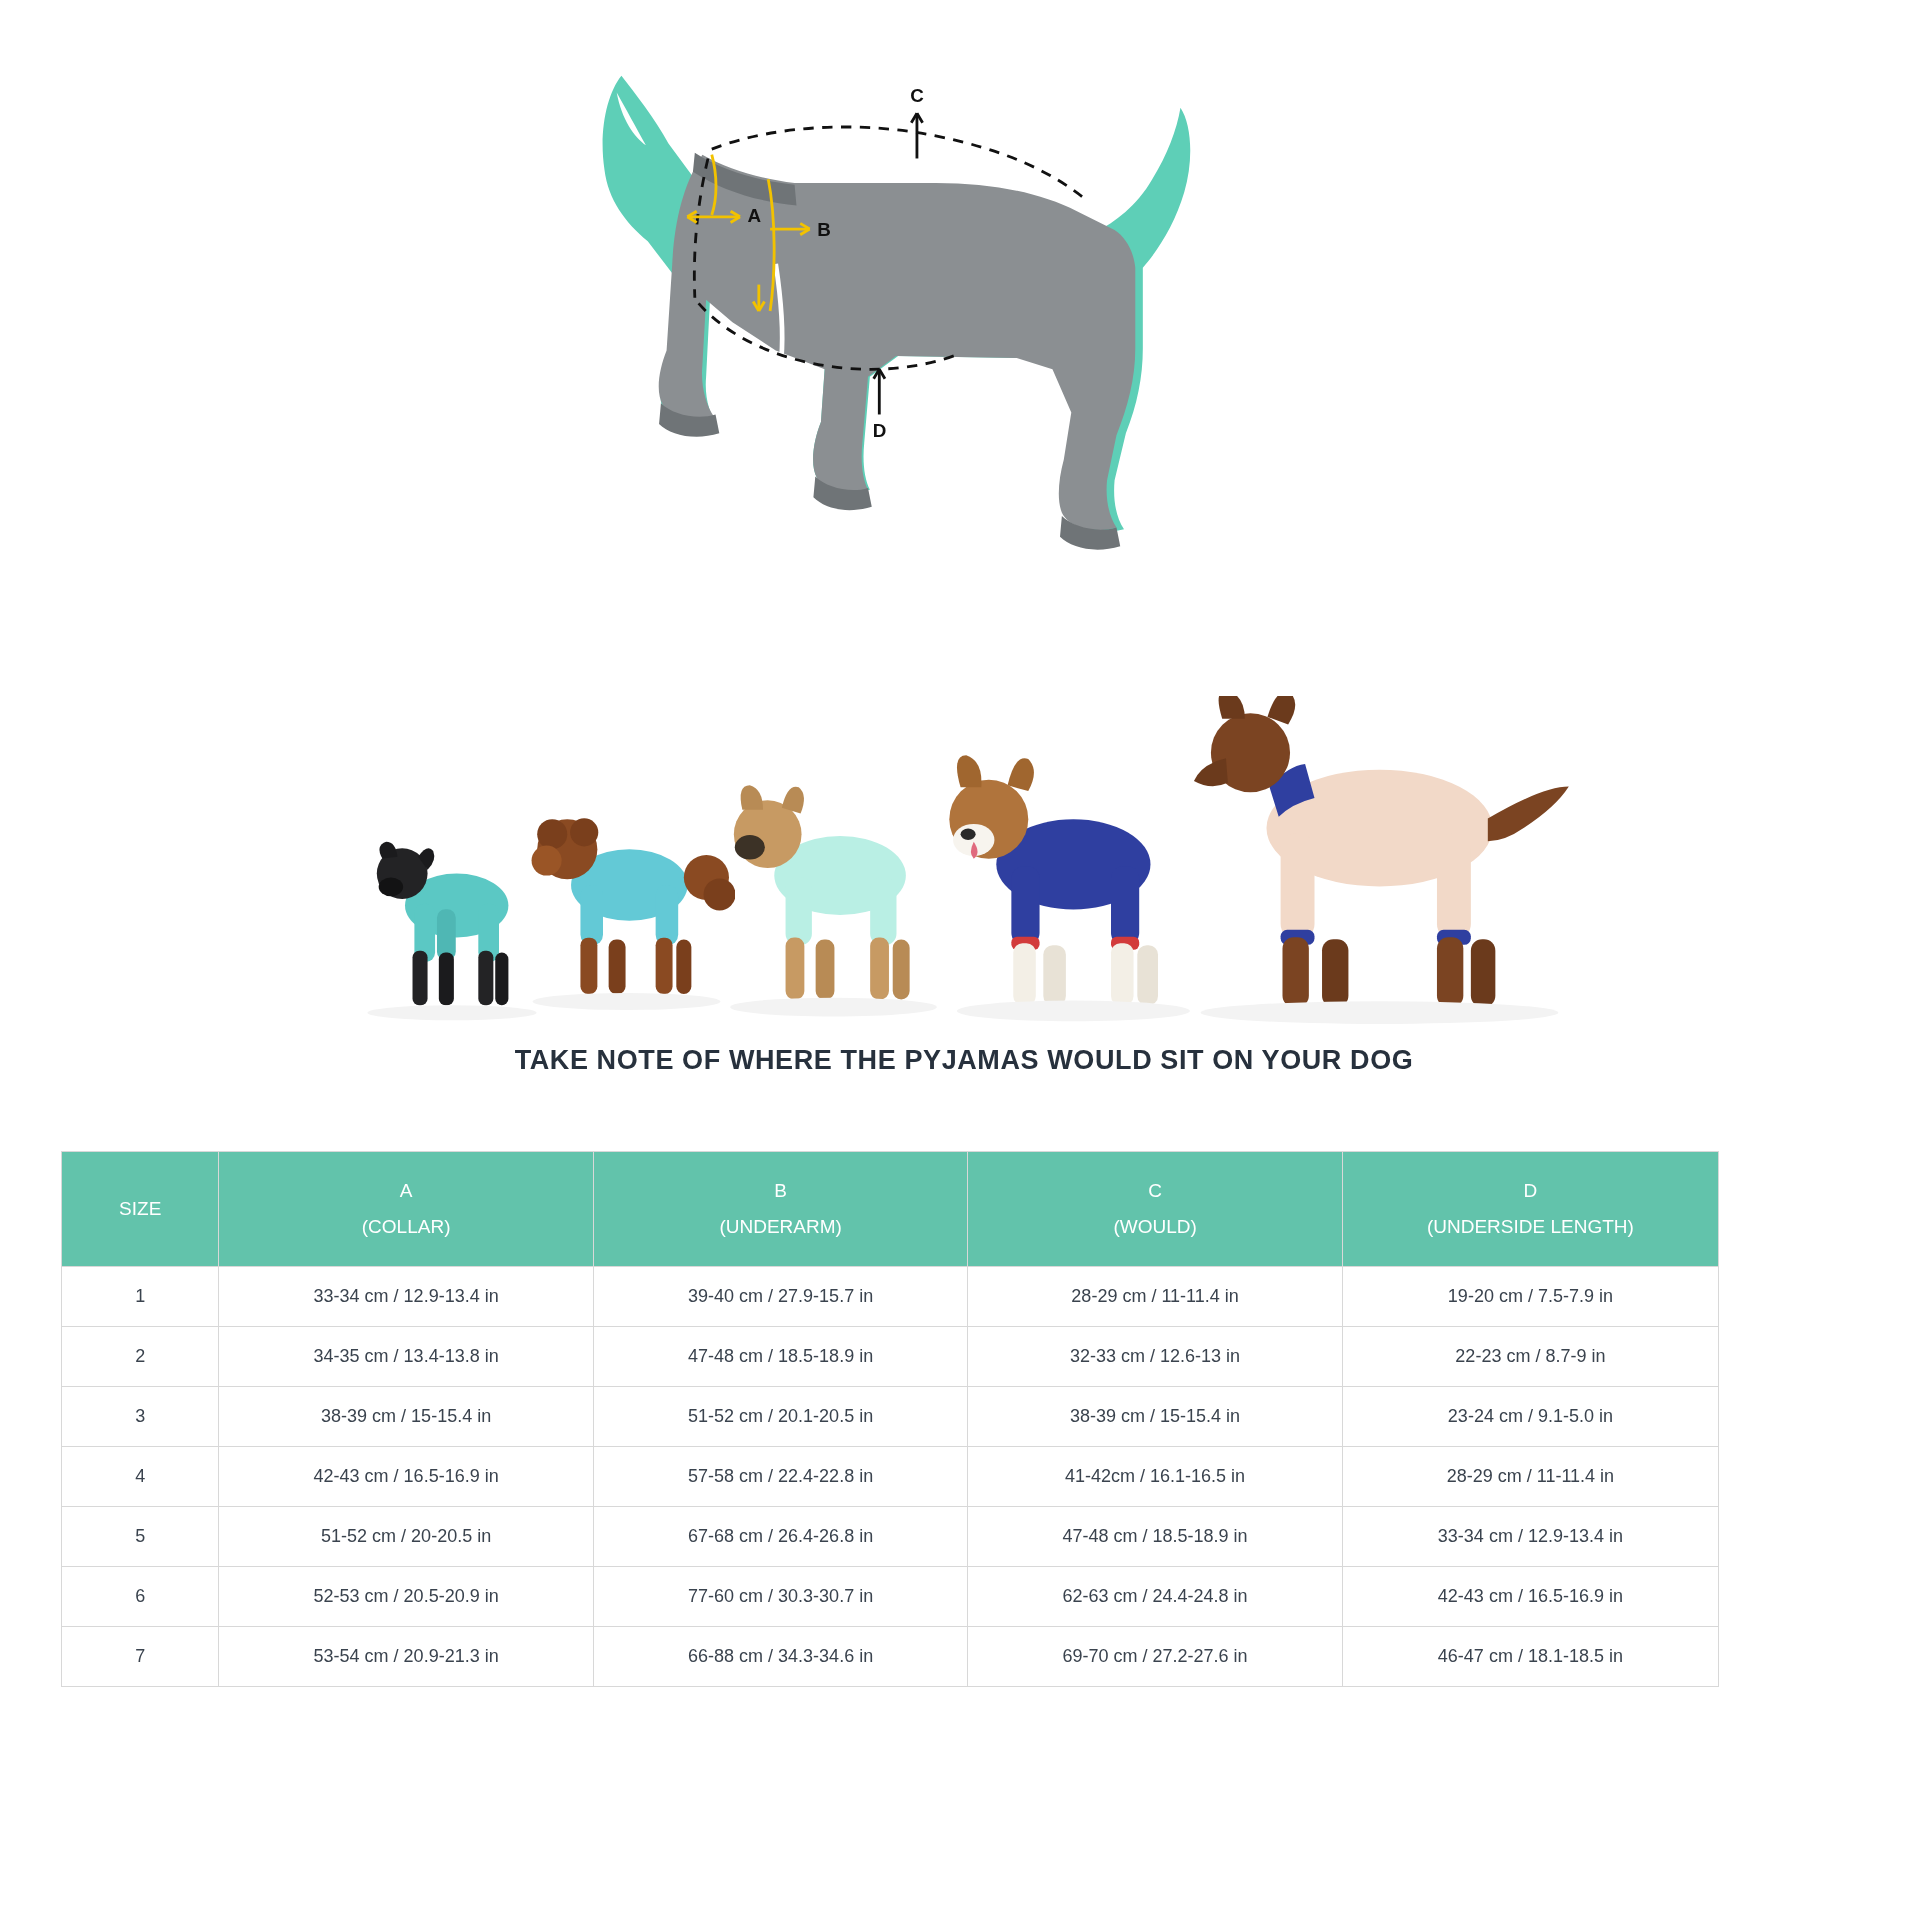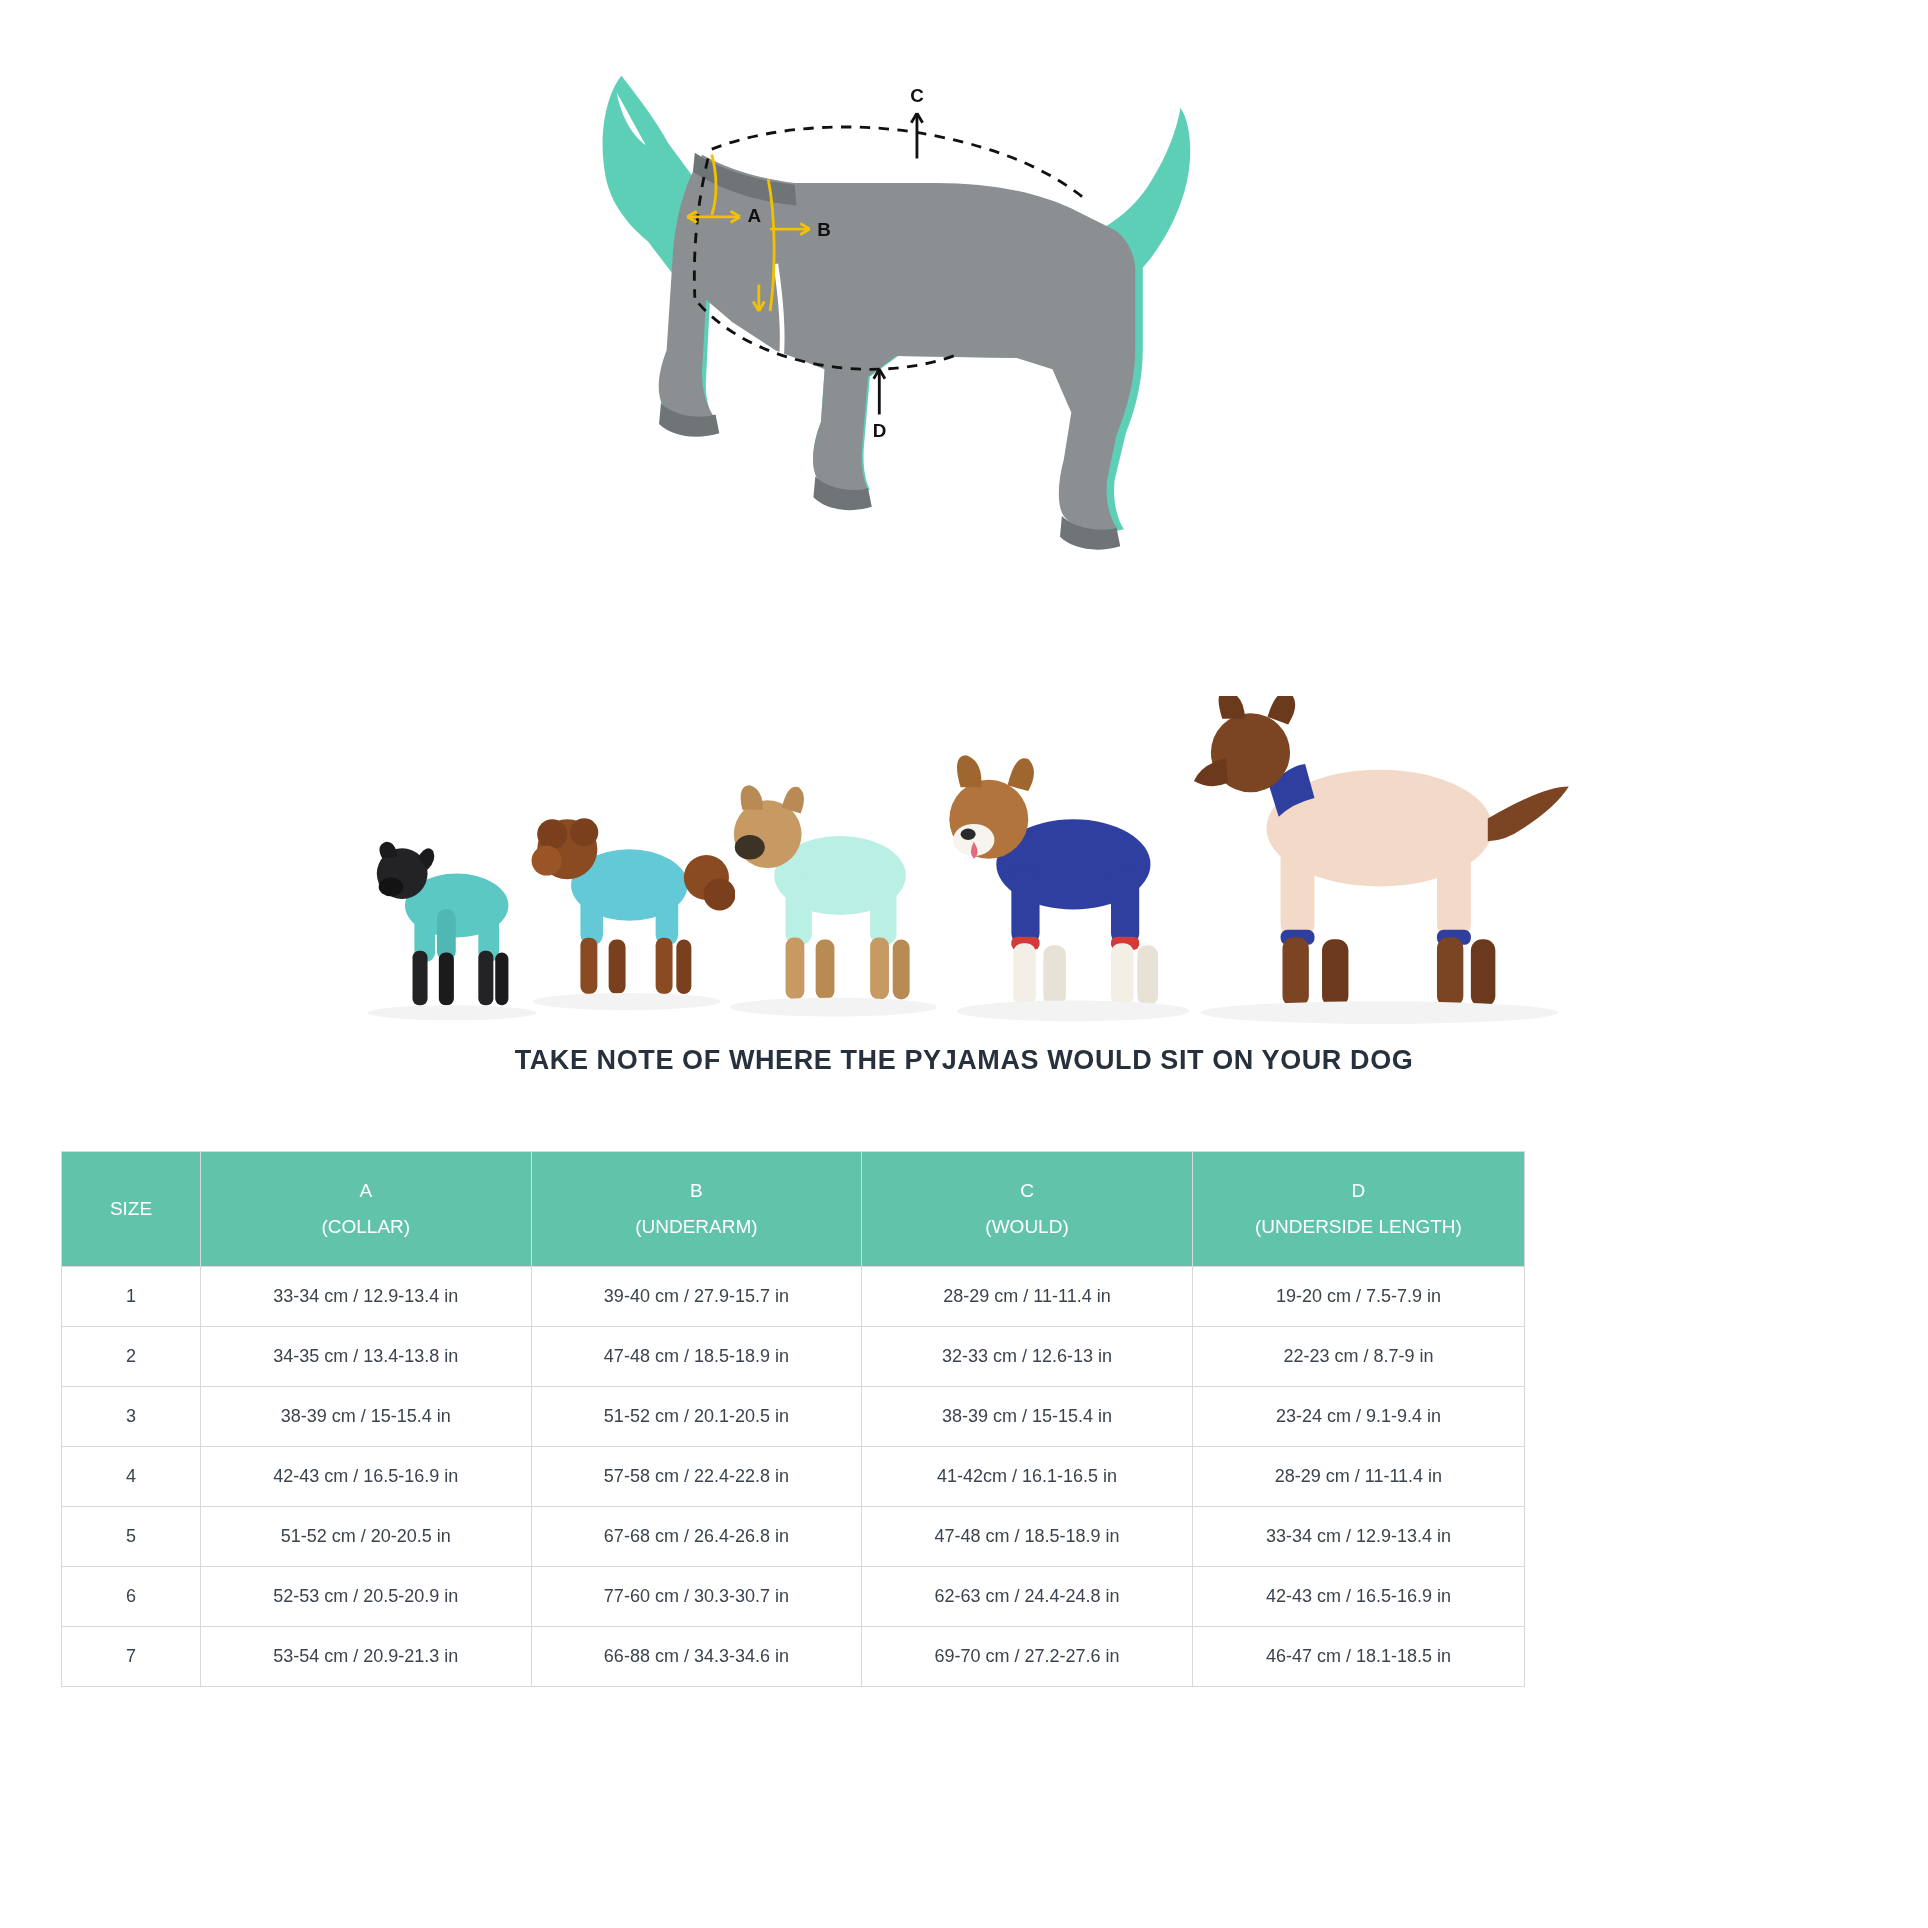--- a/index.html
+++ b/index.html
@@ -57,21 +57,21 @@
     font-weight: bold;
     letter-spacing: 0.6px;
     color: #27313d;
   }
 
   
   .table-wrap {
     position: absolute;
     left: 61px;
     top: 1151px;
-    width: 1464px;
+    width: 1658px;
   }
   table.size-table {
     border-collapse: collapse;
     width: 100%;
     table-layout: fixed;
   }
   table.size-table th {
     background: #62c3ab;
     color: #ffffff;
     font-weight: normal;
@@ -386,21 +386,21 @@
           <td>34-35 cm / 13.4-13.8 in</td>
           <td>47-48 cm / 18.5-18.9 in</td>
           <td>32-33 cm / 12.6-13 in</td>
           <td>22-23 cm / 8.7-9 in</td>
         </tr>
         <tr>
           <td>3</td>
           <td>38-39 cm / 15-15.4 in</td>
           <td>51-52 cm / 20.1-20.5 in</td>
           <td>38-39 cm / 15-15.4 in</td>
-          <td>23-24 cm / 9.1-9.4 in</td>
+          <td>23-24 cm / 9.1-5.0 in</td>
         </tr>
         <tr>
           <td>4</td>
           <td>42-43 cm / 16.5-16.9 in</td>
           <td>57-58 cm / 22.4-22.8 in</td>
           <td>41-42cm / 16.1-16.5 in</td>
           <td>28-29 cm / 11-11.4 in</td>
         </tr>
         <tr>
           <td>5</td>

